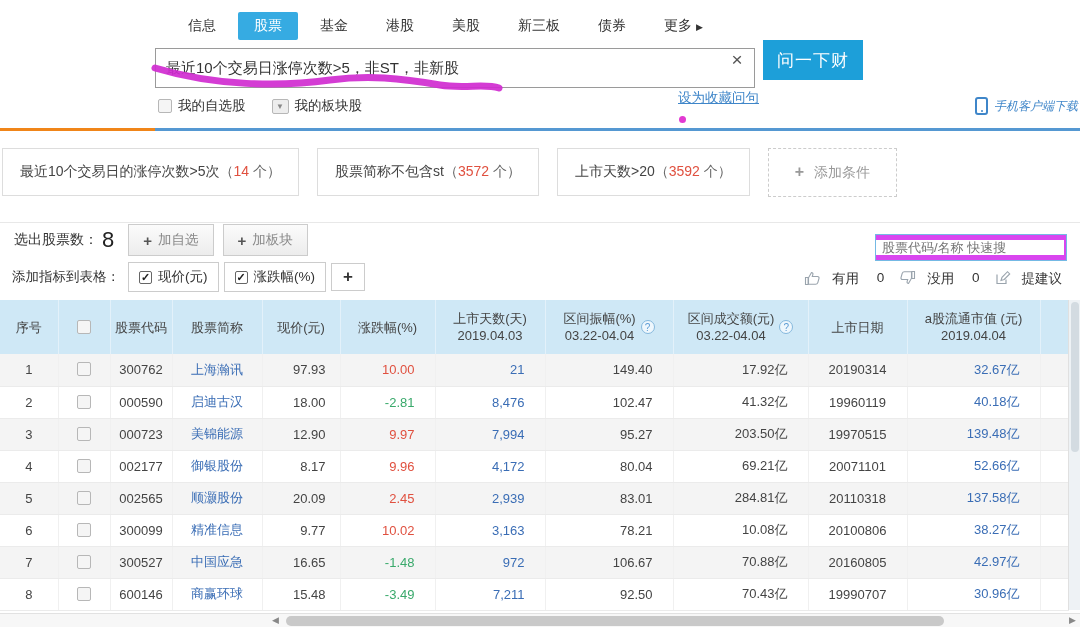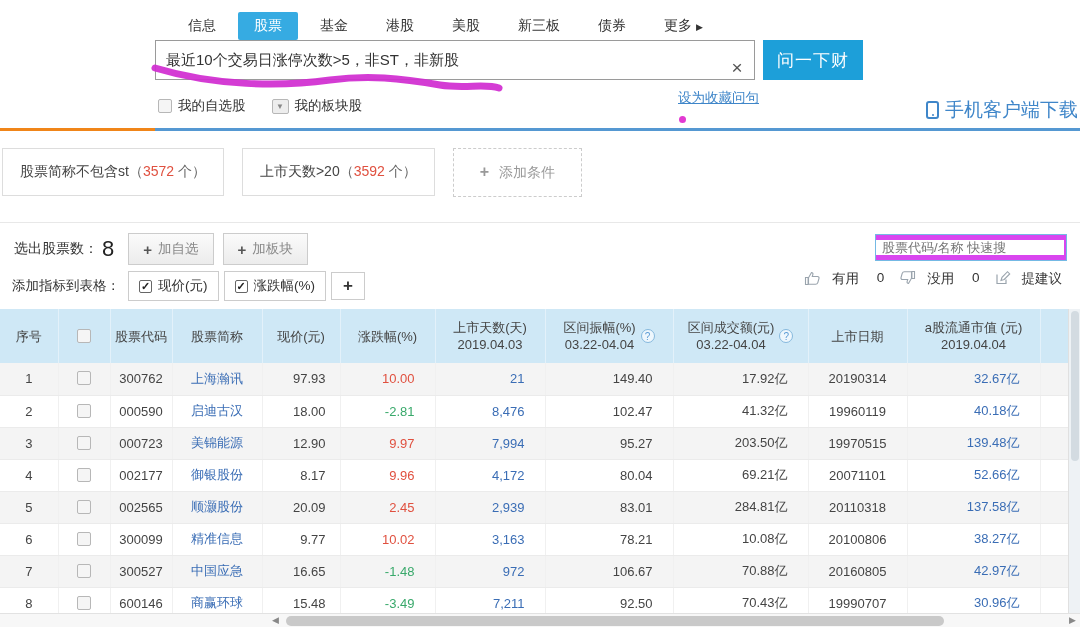--- a/index.html
+++ b/index.html
@@ -9,54 +9,54 @@
     background:#fff; color:#333; overflow:hidden; position:relative;
   }
   
   .topbar { position:relative; height:131px; background:#fff; }
   .logo { position:absolute; left:8px; top:22px; display:flex; align-items:center; }
   .brand-text { font-size:40px; font-weight:bold; color:#3279d8; letter-spacing:2px; margin-left:2px; }
   .nav { position:absolute; left:172px; top:12px; display:flex; align-items:flex-end; }
   .nav-tab { font-size:14px; color:#333; padding:5px 16px; margin-right:6px; cursor:pointer; white-space:nowrap; }
   .nav-tab.active { background:#36abe2; color:#fff; border-radius:2px; }
   .nav-tab.more .arrow { font-size:9px; margin-left:4px; color:#333; }
-  .query-box { position:absolute; left:155px; top:40px; width:600px; height:40px;
-    border:1px solid #9a9a9a; background:#fff; display:flex; align-items:flex-end; }
+  .query-box { position:absolute; left:155px; top:48px; width:600px; height:40px;
+    border:1px solid #9a9a9a; background:#fff; display:flex; align-items:flex-start; }
   .query-input { flex:1; border:none; outline:none; font-size:15px; color:#333;
     padding:0 10px; height:100%; font-family:"Liberation Sans", sans-serif; background:transparent; }
   .clear-x { width:34px; text-align:center; font-size:19px; color:#555; cursor:pointer; }
   .ask-btn { position:absolute; left:763px; top:40px; width:100px; height:40px; background:#1d9fd9;
     color:#fff; font-size:17px; border:none; cursor:pointer; font-family:"Liberation Sans", sans-serif; letter-spacing:1px; }
   .opt-row { position:absolute; left:158px; top:97px; display:flex; align-items:center; font-size:13.5px; color:#333; }
   .cbox { display:inline-block; width:14px; height:14px; border:1px solid #b7b7b7; background:#f5f5f5;
     border-radius:2px; margin-right:6px; vertical-align:-2px; }
   .ddbox { display:inline-block; width:17px; height:15px; border:1px solid #b7b7b7; background:#ededed;
     border-radius:2px; margin-right:6px; text-align:center; line-height:13px; font-size:8px; color:#888; vertical-align:-3px; }
   .opt-item { margin-right:26px; display:flex; align-items:center; cursor:pointer; }
   .fav-link { position:absolute; left:678px; top:89px; font-size:13.5px; color:#3f86c9;
     text-decoration:underline; cursor:pointer; }
   .fav-dot { position:absolute; left:679px; top:116px; width:7px; height:7px; border-radius:50%; background:#e23ad2; }
   .dl-link { position:absolute; right:2px; top:97px; display:flex; align-items:center;
-    font-size:19px; color:#3f86c9; cursor:pointer; }
+    font-size:12px; color:#3f86c9; cursor:pointer;font-style:italic; }
   .phone-ic { width:13px; height:18px; border:2px solid #3f86c9; border-radius:3px; margin-right:6px; position:relative; }
   .phone-ic:after { content:""; position:absolute; left:3.5px; bottom:1px; width:2px; height:2px; background:#3f86c9; border-radius:50%; }
   .divider { position:absolute; left:0; bottom:0; width:100%; height:3px; display:flex; }
   .divider .seg-orange { width:155px; background:#f08519; }
   .divider .seg-blue { flex:1; background:#5598d2; }
   .scribble { position:absolute; left:0; top:0; pointer-events:none; }
   
   .cond-row { padding:17px 0 0 2px; display:flex; align-items:flex-start; }
   .cond-box { border:1px solid #ddd; background:#fff; padding:14px 17px; font-size:14px; color:#444;
     margin-right:18px; cursor:pointer; white-space:nowrap; }
   .cond-paren { color:#666; }
   .cond-count { color:#e0503f; }
   .cond-add { border:1px dashed #ccc; background:#fff; padding:14px 26px; font-size:14px; color:#999; cursor:pointer; }
   .cond-add .plus { font-size:16px; margin-right:10px; color:#999; font-weight:bold; }
   
-  .panel { margin-top:25px; border-top:1px solid #e8e8e8; position:relative; padding-top:9px; }
+  .panel { margin-top:25px; border-top:1px solid #e8e8e8; position:relative; }
   .tb-row1 { display:flex; align-items:center; margin-left:14px; height:34px; }
   .sel-label { font-size:14px; color:#333; }
   .sel-count { font-size:22px; color:#222; margin:0 14px 0 4px; }
   .gbtn { border:1px solid #ccc; background:linear-gradient(#fbfbfb,#ececec); color:#888; font-size:13.5px;
     padding:6px 14px; margin-right:9px; cursor:pointer; display:flex; align-items:center;
     font-family:"Liberation Sans", sans-serif; }
   .gbtn .plus { color:#555; font-weight:bold; font-size:15px; margin-right:6px; }
   .gbtn.export { color:#333; border-color:#bbb; padding:7px 14px; }
   .gbtn.export svg { margin-right:6px; }
   .tb-row2 { display:flex; align-items:center; margin:5px 0 0 8px; height:30px; font-size:13.5px; color:#333; }
@@ -145,20 +145,21 @@
     <span class="seg-orange"></span>
       <span class="seg-blue"></span>
   </div>
 
   <svg class="scribble" width="560" height="131" viewBox="0 0 560 131">
     <path d="M155 68 C 215 86 280 87 330 80 C 368 75 400 78 440 85 C 465 89 485 83 499 88" stroke="#d02bd0" stroke-width="7" fill="none" stroke-linecap="round" opacity="0.92"></path>
   </svg>
 </div>
 
 <div class="cond-row" id="conditions-list">
+    <div class="cond-box"><span>最近10个交易日的涨停次数&gt;5次</span><span class="cond-paren">（</span><span class="cond-count">14</span><span class="cond-paren"> 个）</span></div>
     <div class="cond-box"><span>股票简称不包含st</span><span class="cond-paren">（</span><span class="cond-count">3572</span><span class="cond-paren"> 个）</span></div>
     <div class="cond-box"><span>上市天数&gt;20</span><span class="cond-paren">（</span><span class="cond-count">3592</span><span class="cond-paren"> 个）</span></div>
     <div class="cond-add"><span class="plus">+</span><span>添加条件</span></div>
   </div>
 
 <div class="panel">
   <div class="tb-row1">
     <span class="sel-label">选出股票数：</span>
     <span class="sel-count">8</span>
     <button class="gbtn">

